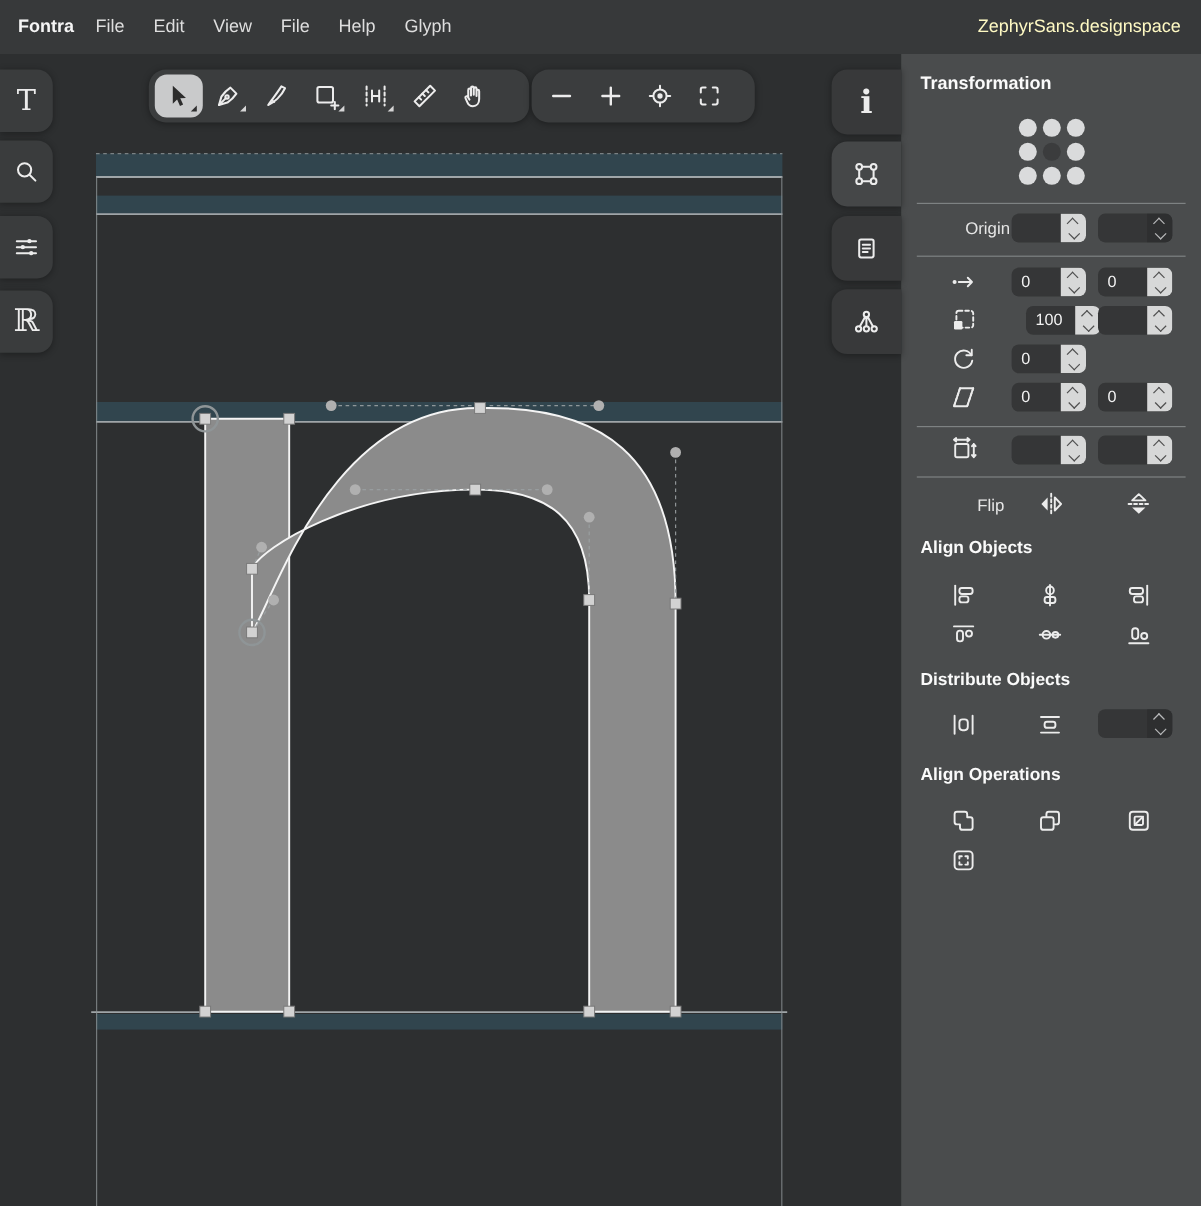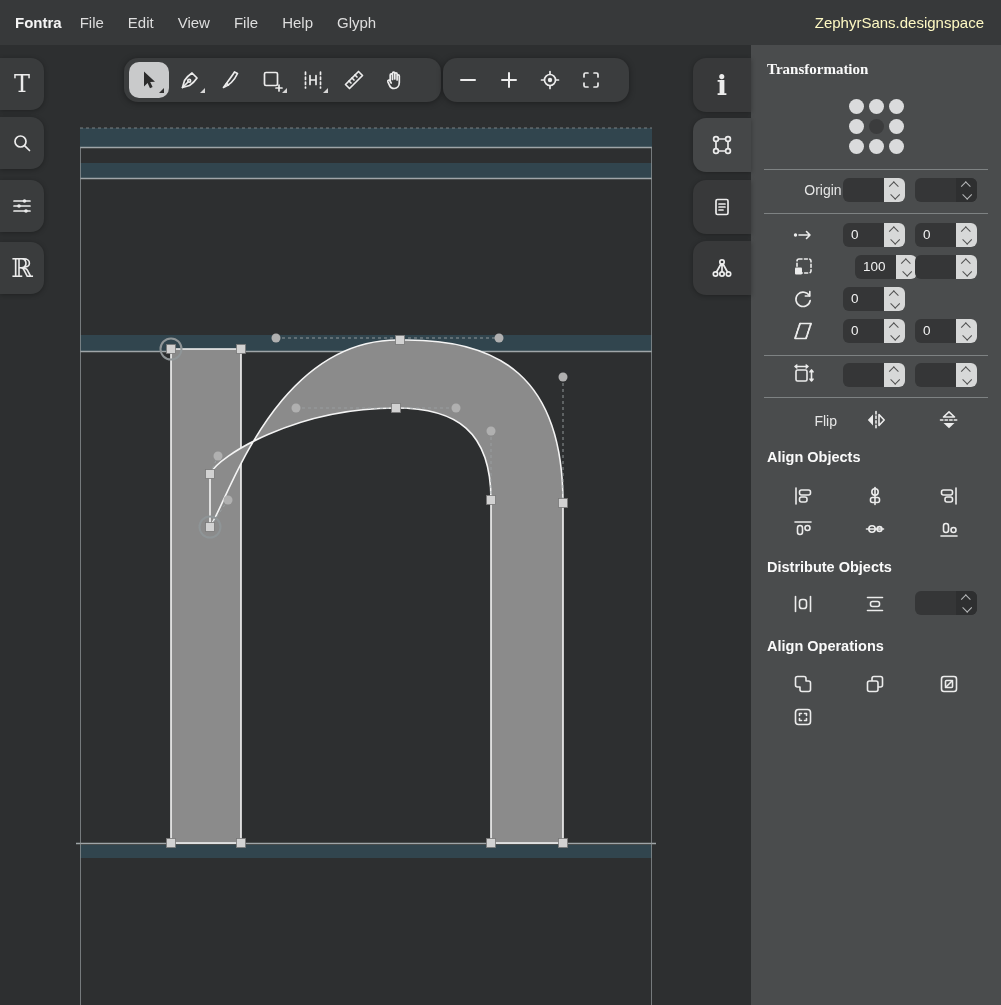--- a/index.html
+++ b/index.html
@@ -31,21 +31,21 @@
   .ltab{position:absolute;left:0;width:44px;height:52px;background:#3a3c3d;border-radius:0 13px 13px 0;
     display:flex;align-items:center;justify-content:center;box-shadow:0 1px 5px rgba(0,0,0,.3);cursor:pointer;z-index:10;}
   .rtab{position:absolute;right:0;width:58px;height:54px;background:#38393a;border-radius:13px 0 0 13px;
     display:flex;align-items:center;justify-content:center;box-shadow:0 1px 5px rgba(0,0,0,.3);cursor:pointer;z-index:10;}
   .rtab.selected{background:#454748;}
   .ltab svg,.rtab svg{stroke:#ececec;fill:none;stroke-width:1.7;stroke-linecap:round;stroke-linejoin:round;}
   .glyphchar{color:#ececec;font-size:24px;line-height:1;}
   .serif{font-family:"DejaVu Serif",serif;}
   
   .sidebar{position:absolute;left:751px;top:45px;width:250px;height:960px;background:#4a4c4d;color:#f0f0f0;}
-  .sb{position:absolute;font-family:Liberation Serif, serif;}
+  .sb{position:absolute;}
   .hdr{font-weight:700;font-size:15px;color:#fafafa;}
   .divider{position:absolute;left:13px;width:224px;height:1px;background:#7e8283;}
   .dotgrid{position:absolute;display:grid;grid-template-columns:repeat(3,15px);grid-template-rows:repeat(3,15px);gap:5px;}
   .dot{width:15px;height:15px;border-radius:50%;background:#dadbdc;cursor:pointer;}
   .dot.sel{background:#3b3c3d;}
   .rowlbl{position:absolute;font-size:14px;color:#e6e6e6;text-align:right;}
   .rowicon{position:absolute;width:32px;height:24px;display:flex;align-items:center;justify-content:center;}
   .rowicon svg,.sbtn svg{stroke:#ececec;fill:none;stroke-width:1.6;stroke-linecap:round;stroke-linejoin:round;}
   .spin{position:absolute;width:62px;height:24px;background:#353637;border-radius:6px;display:flex;overflow:hidden;cursor:text;}
   .spin .val{flex:1;font-size:13.5px;color:#f2f2f2;line-height:24px;padding-left:8px;white-space:pre;}

